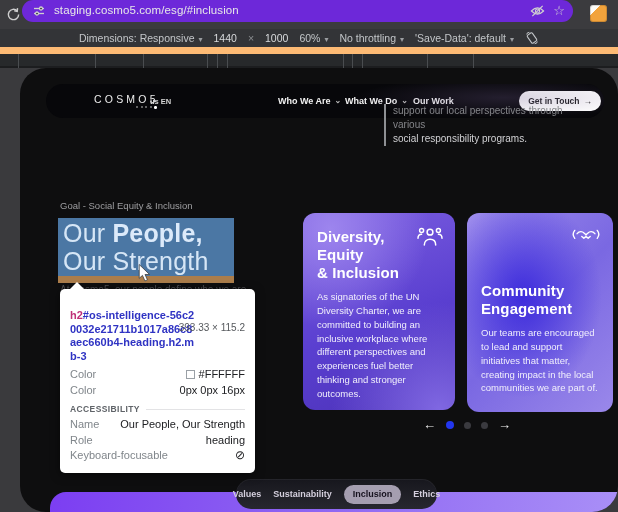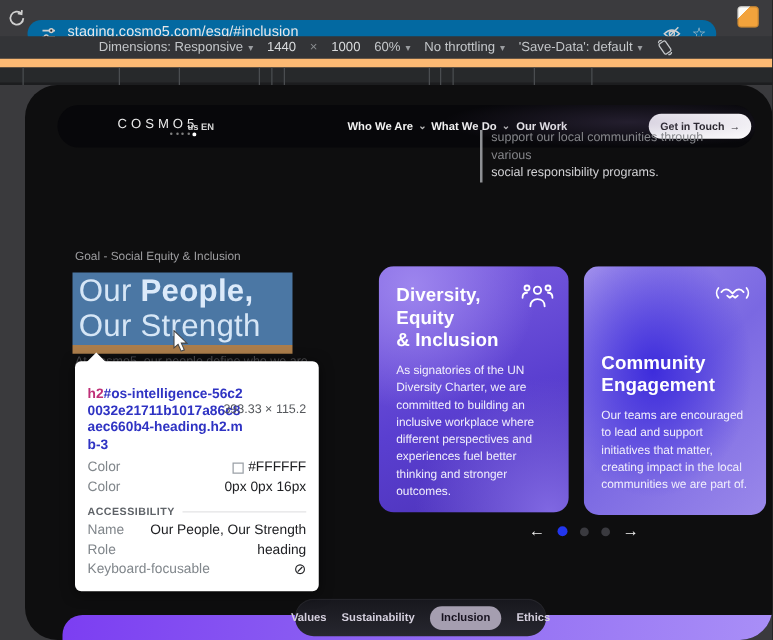--- a/index.html
+++ b/index.html
@@ -4,21 +4,21 @@
 <style>
   * { margin:0; padding:0; box-sizing:border-box; }
   html,body { background:#222; }
   #screen {
     position:relative; width:618px; height:512px; overflow:hidden;
     font-family:"Liberation Sans", sans-serif; background:#3a3a3d;
   }
   
   .topbar { position:absolute; left:0; top:0; width:618px; height:29px; background:#3b3b3e; }
   .reload { position:absolute; left:6px; top:7px; width:15px; height:15px; color:#cfcfcf; }
-  .addrbar { position:absolute; left:22px; top:16px; width:551px; height:22px; background:#0369a1; border-radius:12px;text-align:center; }
+  .addrbar { position:absolute; left:22px; top:0; width:551px; height:22px; background:#6d28d9; border-radius:12px;text-align:center; }
   .tune-icon { position:absolute; left:11px; top:5px; }
   .url { position:absolute; left:32px; top:4px; font-size:11.5px; color:#e7e7e8; letter-spacing:.1px; white-space:nowrap; }
   .eyeoff { position:absolute; right:28px; top:4px; }
   .star { position:absolute; right:8px; top:3px; font-size:13px; color:#d2d2d2; line-height:15px; }
   .ext-icon { position:absolute; left:590px; top:5px; width:17px; height:17px; border-radius:3px;
     background:linear-gradient(135deg,#fdfcf8 30%,#f2a33c 30%); box-shadow:inset 0 0 0 1px rgba(0,0,0,.15); }
   
   .dtoolbar { position:absolute; left:0; top:29px; width:618px; height:25px; background:#333437;
     display:flex; align-items:center; justify-content:center; gap:11px; font-size:10.5px; color:#c3c6c9; border-bottom:7px solid #fdba74;}
   .dtoolbar .val { color:#d8dadc; }
@@ -194,21 +194,21 @@
       <span class="navitem has-caret" style="left:232px">Who We Are</span>
       <span class="navitem has-caret" style="left:299px">What We Do</span>
       <span class="navitem" style="left:367px">Our Work</span>
       <span class="cta">
         <span>Get in Touch</span>
         <span>→</span>
       </span>
     </div>
 
     <div class="intro">
-      <span class="l1">support our local communities through various</span>
+      <span class="l1">support our local perspectives through various</span>
       <span class="l2">social responsibility programs.</span>
     </div>
 
     <div class="goal">Goal - Social Equity &amp; Inclusion</div>
     <div class="hl-box">
       <div class="h-line"><span>Our </span><b>People,</b></div>
       <div class="h-line">Our Strength</div>
     </div>
     <div class="hl-margin"></div>
     <div class="obscured">At Cosmo5, our people define who we are</div>

